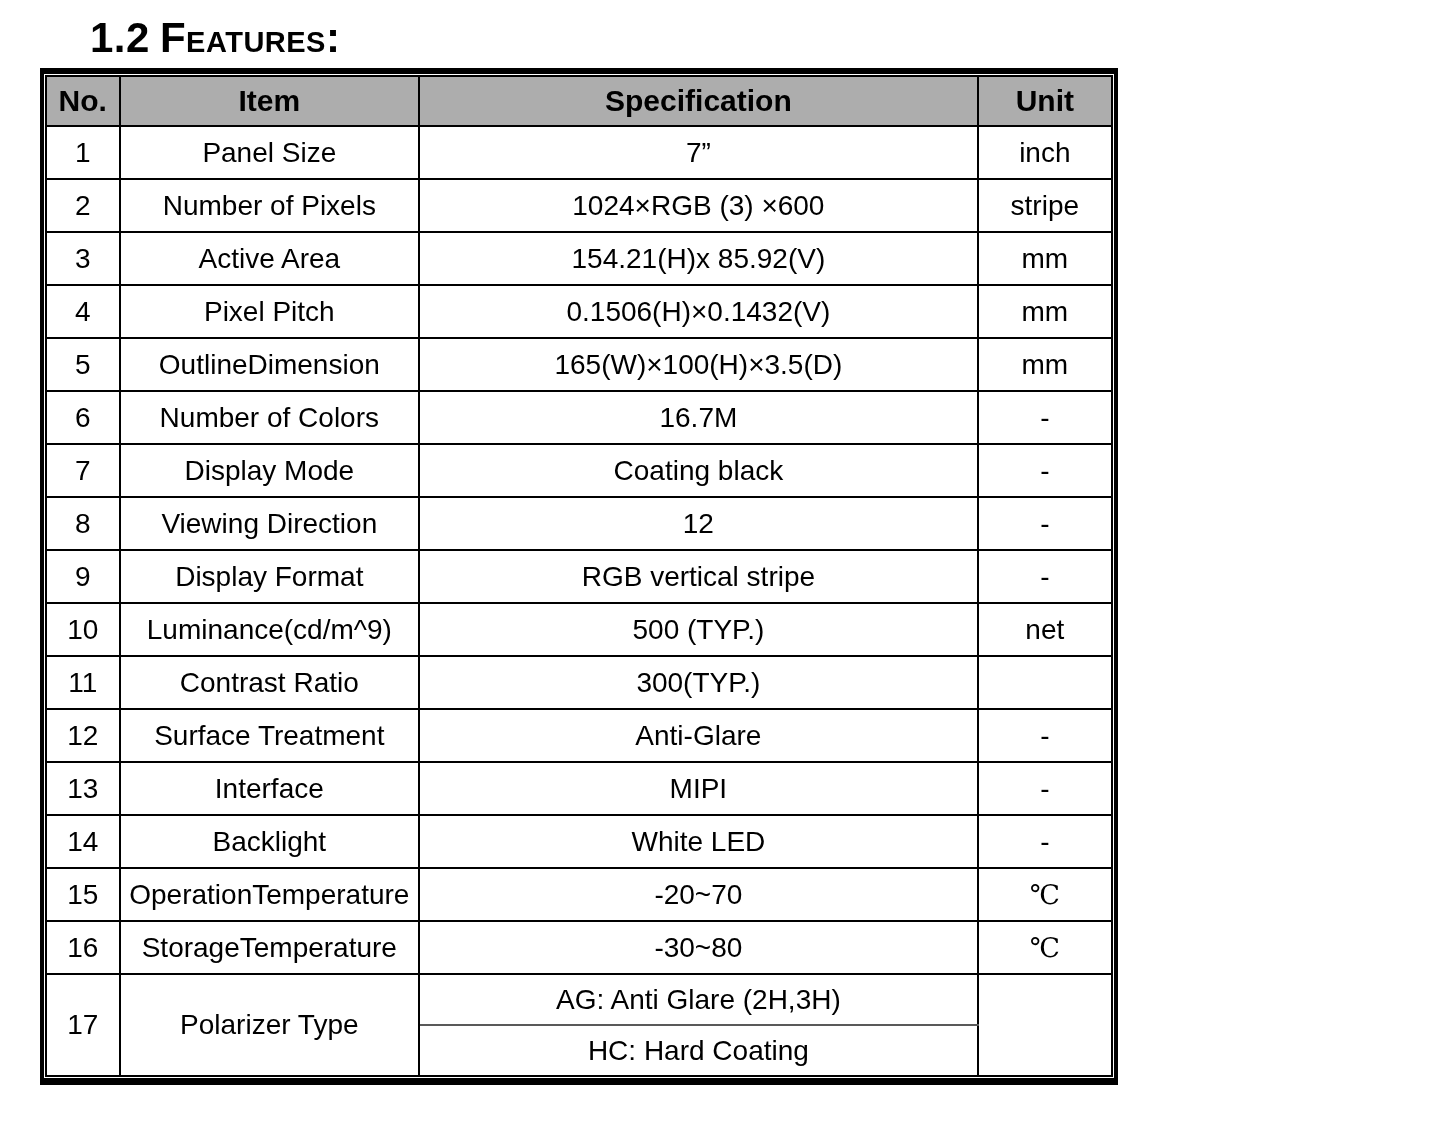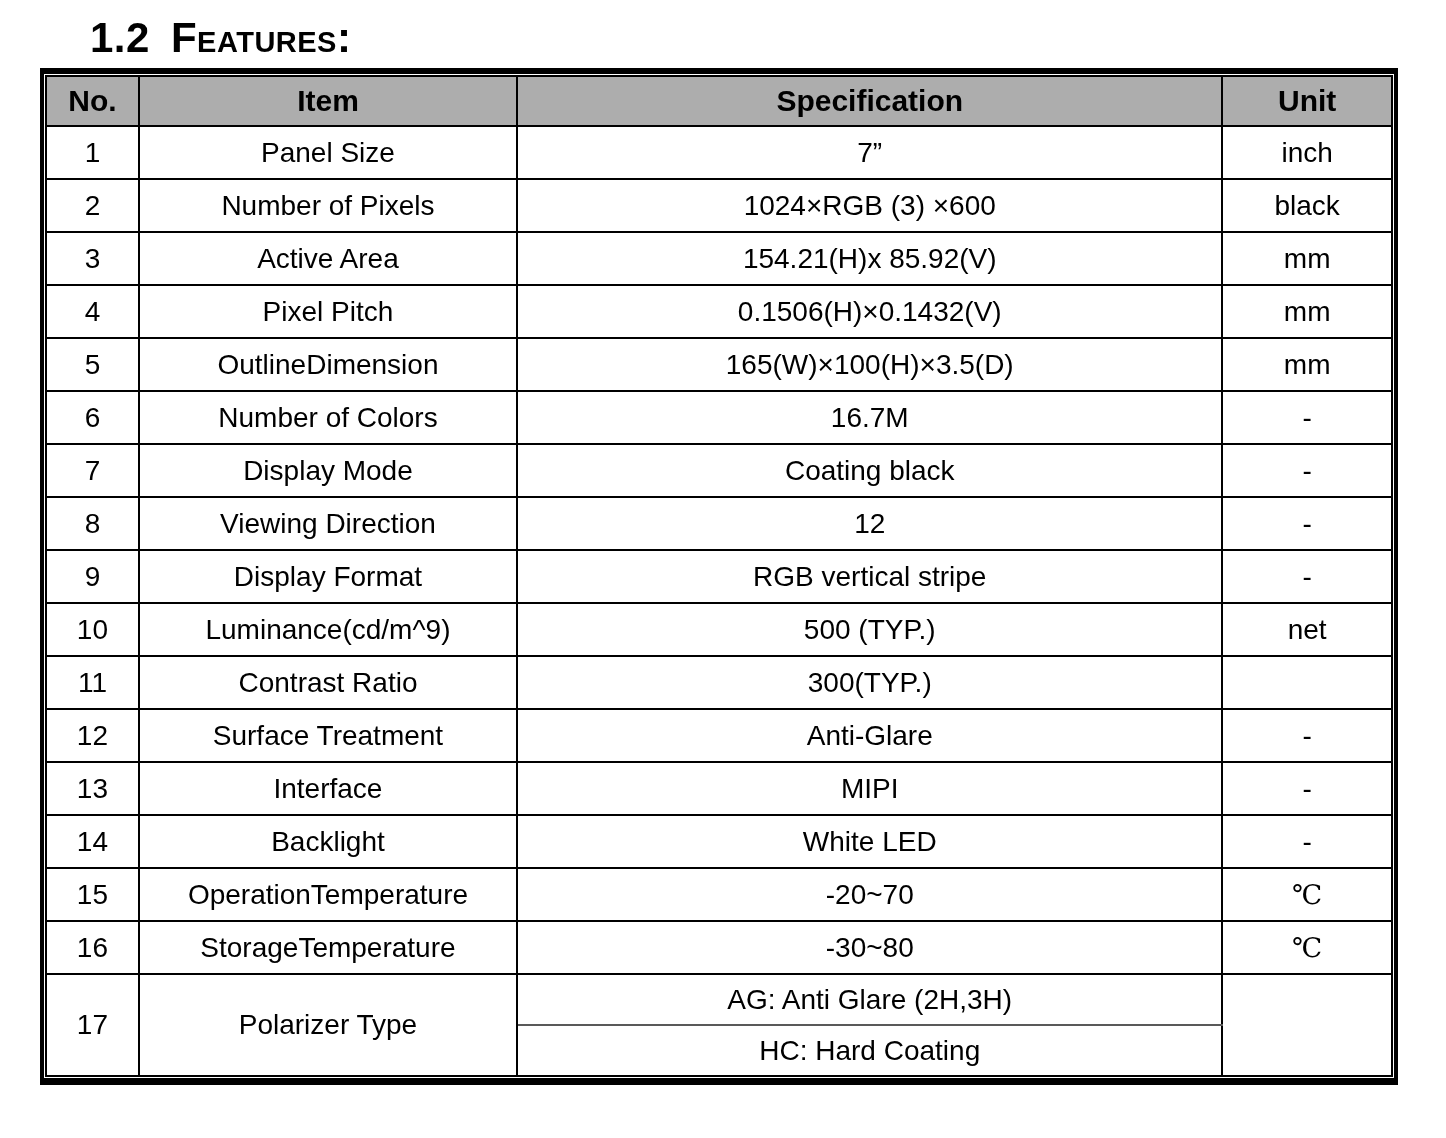--- a/index.html
+++ b/index.html
@@ -17,25 +17,25 @@
     height: 1138px;
     overflow: hidden;
   }
   .heading {
     margin: 14px 0 6px 90px;
     font-size: 42px;
     font-weight: 700;
     letter-spacing: 0.5px;
     white-space: nowrap;
   }
-  .heading .num { margin-right: 21px; }
+  .heading .num { margin-right: 10px; }
   .heading .sc  { font-variant: small-caps; text-align: center; }
   .frame {
     margin-left: 40px;
-    width: 1358px;
+    width: 1078px;
     box-sizing: border-box;
     border: solid #000000;
     border-width: 6px 4px 7px 4px;
     padding: 1px;
     background: #ffffff;
   }
   table.spec-table {
     border-collapse: collapse;
     width: 100%;
     table-layout: fixed;
@@ -96,21 +96,21 @@
           <tr>
             <td>1</td>
             <td>Panel Size</td>
             <td>7”</td>
             <td>inch</td>
           </tr>
           <tr>
             <td>2</td>
             <td>Number of Pixels</td>
             <td>1024×RGB (3) ×600</td>
-            <td>black</td>
+            <td>stripe</td>
           </tr>
           <tr>
             <td>3</td>
             <td>Active Area</td>
             <td>154.21(H)x 85.92(V)</td>
             <td>mm</td>
           </tr>
           <tr>
             <td>4</td>
             <td>Pixel Pitch</td>

